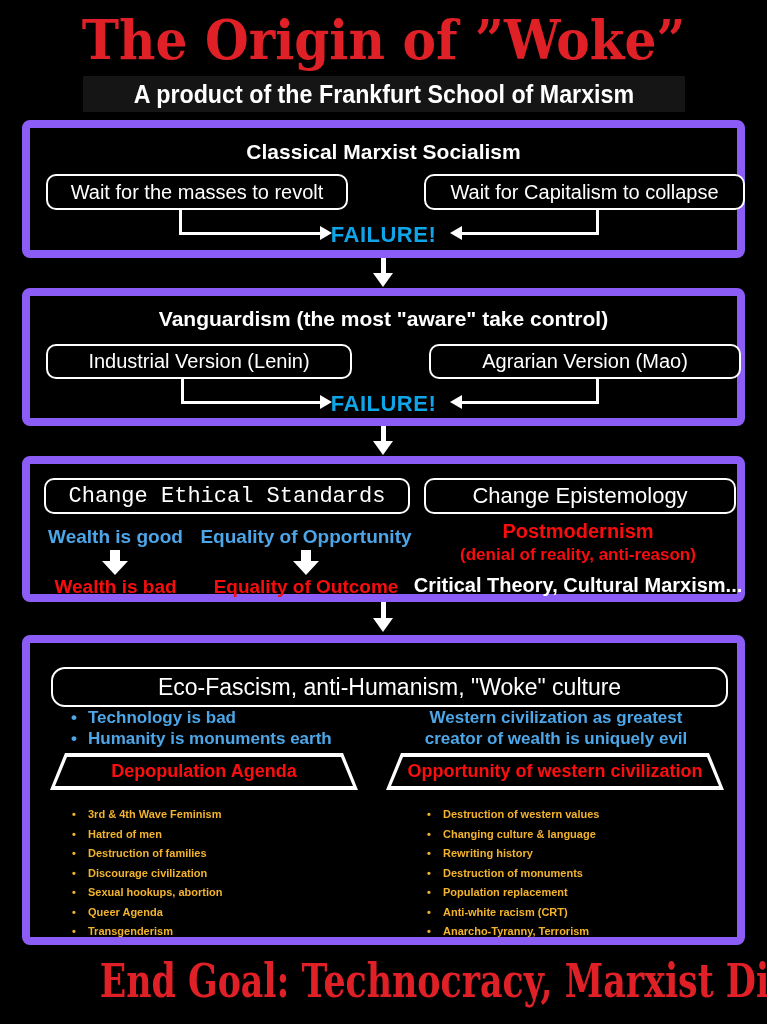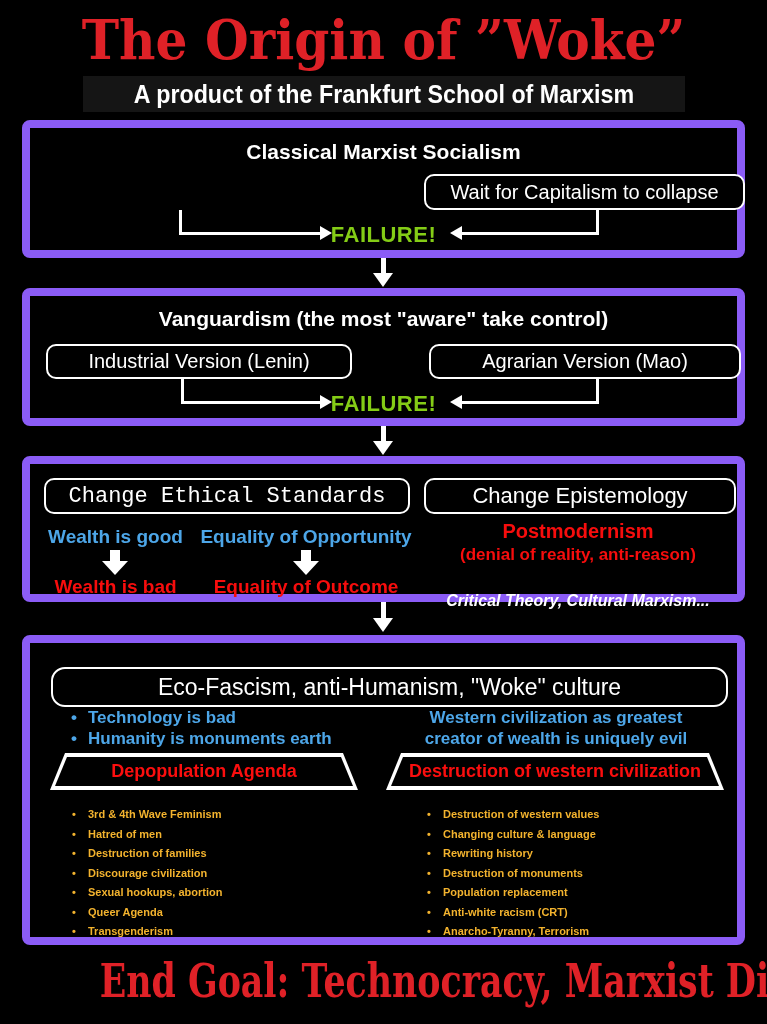--- a/index.html
+++ b/index.html
@@ -24,21 +24,21 @@
     display:flex;align-items:center;justify-content:center;font-size:20px;color:#fff;
     background:#000;white-space:nowrap;}
 
   
   .cline{position:absolute;background:#fff;}
   .tri-r{position:absolute;width:0;height:0;border-top:7px solid transparent;
     border-bottom:7px solid transparent;border-left:12px solid #fff;}
   .tri-l{position:absolute;width:0;height:0;border-top:7px solid transparent;
     border-bottom:7px solid transparent;border-right:12px solid #fff;}
   .failure{position:absolute;left:0;right:0;text-align:center;font-size:22px;
-    font-weight:bold;color:#84cc16;letter-spacing:.5px;}
+    font-weight:bold;color:#0ea5e9;letter-spacing:.5px;}
 
   
   .flow-shaft{position:absolute;width:5px;background:#fff;}
   .flow-head{position:absolute;width:0;height:0;border-left:10px solid transparent;
     border-right:10px solid transparent;border-top:14px solid #fff;}
 
   
   .blue-txt{color:#4da6e8;font-weight:bold;}
   .red-txt{color:#f70d0d;font-weight:bold;}
   .lbl{position:absolute;text-align:center;font-size:19px;white-space:nowrap;}
@@ -73,20 +73,21 @@
 
 <div class="canvas">
 
   <div class="big-title">The Origin of ”Woke”</div>
   <div class="subtitle-bar">
     <div class="subtitle">A product of the Frankfurt School of Marxism</div>
   </div>
 
   <div class="stage" style="top:120px;height:138px;">
     <div class="stage-title" style="top:12px;">Classical Marxist Socialism</div>
+    <div class="pill" style="left:16px;top:46px;width:302px;height:36px;">Wait for the masses to revolt</div>
     <div class="pill" style="left:394px;top:46px;width:321px;height:36px;">Wait for Capitalism to collapse</div>
     <div class="cline" style="left:149px;top:82px;width:3px;height:25px;"></div>
     <div class="cline" style="left:149px;top:104px;width:141px;height:3px;"></div>
     <div class="tri-r" style="left:290px;top:98px;"></div>
     <div class="cline" style="left:566px;top:82px;width:3px;height:25px;"></div>
     <div class="cline" style="left:432px;top:104px;width:137px;height:3px;"></div>
     <div class="tri-l" style="left:420px;top:98px;"></div>
     <div class="failure" style="top:94px;">FAILURE!</div>
   </div>
 
@@ -122,21 +123,21 @@
     <div class="block-arrow" style="left:263px;top:86px;">
         <span class="sh"></span>
         <span class="hd"></span>
       </div>
     <div class="lbl red-txt" style="left:8px;top:112px;width:155px;">Wealth is bad</div>
     <div class="lbl red-txt" style="left:163px;top:112px;width:226px;">Equality of Outcome</div>
 
     <div class="rcol" style="left:378px;top:56px;width:340px;">
       <div class="red-txt" style="font-size:20px;">Postmodernism</div>
       <div class="red-txt" style="font-size:17px;margin-top:2px;">(denial of reality, anti-reason)</div>
-      <div style="font-size:16px;font-weight:bold;color:#fff;margin-top:27px;font-style:italic;">Critical Theory, Cultural Marxism...</div>
+      <div style="font-size:20px;font-weight:bold;color:#fff;margin-top:9px;">Critical Theory, Cultural Marxism...</div>
     </div>
   </div>
 
   <div class="flow-shaft" style="left:381px;top:602px;height:17px;"></div>
   <div class="flow-head" style="left:373px;top:618px;"></div>
 
   <div class="stage" style="top:635px;height:310px;">
     <div class="pill" style="left:21px;top:24px;width:677px;height:40px;font-size:23px;border-radius:14px;">Eco-Fascism, anti-Humanism, "Woke" culture</div>
 
     <div class="note blue-txt" style="left:30px;top:64px;width:322px;">
@@ -155,21 +156,21 @@
     </div>
 
     <div class="trap" style="left:20px;top:110px;width:308px;">
       <div class="trap-outer"></div>
       <div class="trap-inner"></div>
       <div class="trap-label">Depopulation Agenda</div>
     </div>
     <div class="trap" style="left:356px;top:110px;width:338px;">
       <div class="trap-outer"></div>
       <div class="trap-inner"></div>
-      <div class="trap-label">Destruction of western civilization</div>
+      <div class="trap-label">Opportunity of western civilization</div>
     </div>
 
     <div class="gold-list" style="left:30px;top:162px;width:330px;">
       <div class="b-row">
           <span class="blt"></span>
           <span>3rd &amp; 4th Wave Feminism</span>
         </div>
       <div class="b-row">
           <span class="blt"></span>
           <span>Hatred of men</span>

